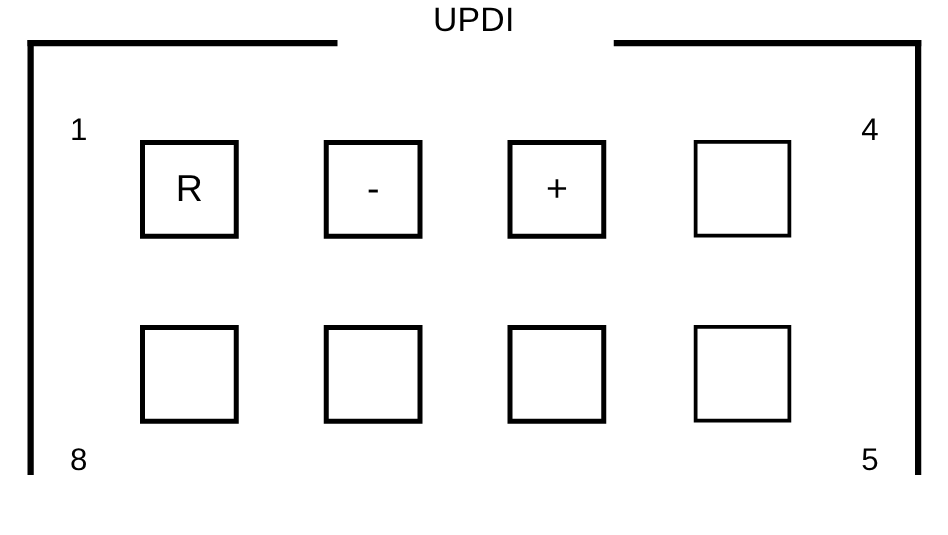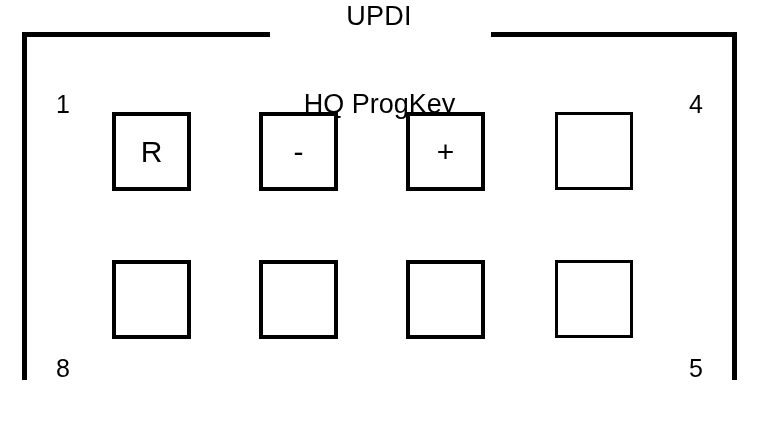--- a/index.html
+++ b/index.html
@@ -148,21 +148,20 @@
   <div class="header-title">UPDI</div>
 
   <div class="connector-body">
 
     <div class="edge edge-top-left"></div>
     <div class="edge edge-top-right"></div>
     <div class="edge edge-left"></div>
     <div class="edge edge-right"></div>
     <div class="edge edge-bottom"></div>
 
-    <div class="part-label">HQ ProgKey</div>
 
     <div class="pin-number pin-number-1">1</div>
     <div class="pin-number pin-number-4">4</div>
     <div class="pin-number pin-number-8">8</div>
     <div class="pin-number pin-number-5">5</div>
 
     <div class="pad-row pad-row-top">
       <div class="pad pad-col-0">
         <span class="pad-label">R</span>
       </div>

